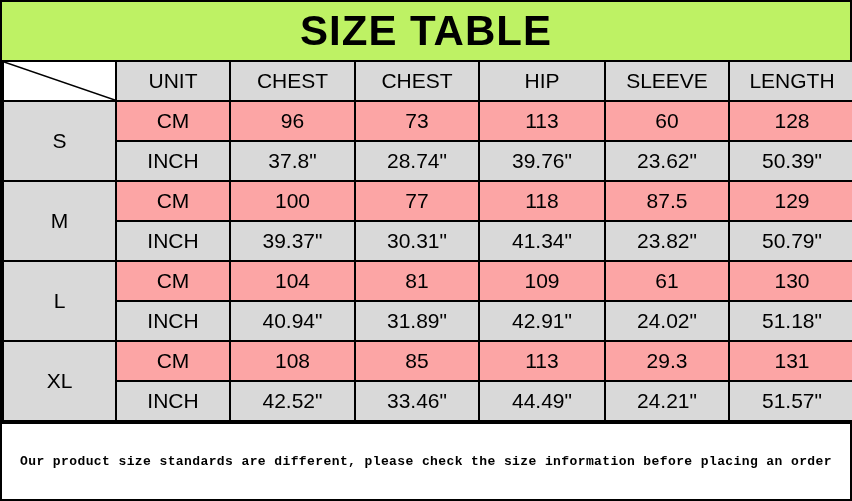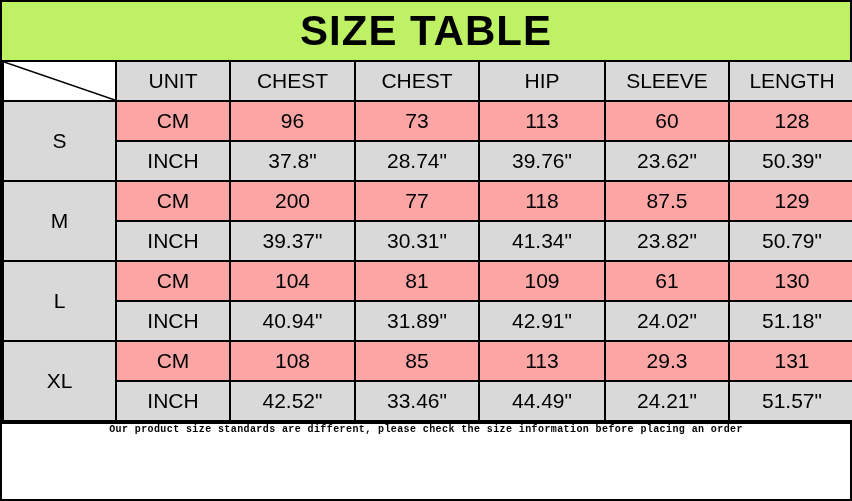--- a/index.html
+++ b/index.html
@@ -36,24 +36,24 @@
   }
   th { font-weight: 400; }
   .shaded { background: #d9d9d9; }
   .white  { background: #fca5a5; margin-top: 8px; }
   .corner { background: #ffffff; padding: 0; position: relative; }
   .corner svg { position: absolute; top: 0; left: 0; width: 100%; height: 100%; display: block; }
   .note-box {
     flex: 1 1 auto;
     border-top: 2px solid #000000;
     background: #ffffff;
-    display: flex; justify-content: center;
+    display: flex; align-items: center; justify-content: center;
     font-family: "Liberation Mono", "DejaVu Sans Mono", monospace;
     font-weight: 700;
-    font-size: 10px;
+    font-size: 13px;
     letter-spacing: 0.4px;
     white-space: nowrap;
   }
 </style>
 </head>
 <body>
 
 <div class="page">
 
   <div class="title-band">
@@ -101,21 +101,21 @@
         <td class="shaded">37.8"</td>
         <td class="shaded">28.74"</td>
         <td class="shaded">39.76"</td>
         <td class="shaded">23.62"</td>
         <td class="shaded">50.39"</td>
       </tr>
 
       <tr>
         <td rowspan="2" class="shaded">M</td>
         <td class="white">CM</td>
-        <td class="white">200</td>
+        <td class="white">100</td>
         <td class="white">77</td>
         <td class="white">118</td>
         <td class="white">87.5</td>
         <td class="white">129</td>
       </tr>
       <tr>
         <td class="shaded">INCH</td>
         <td class="shaded">39.37"</td>
         <td class="shaded">30.31"</td>
         <td class="shaded">41.34"</td>

